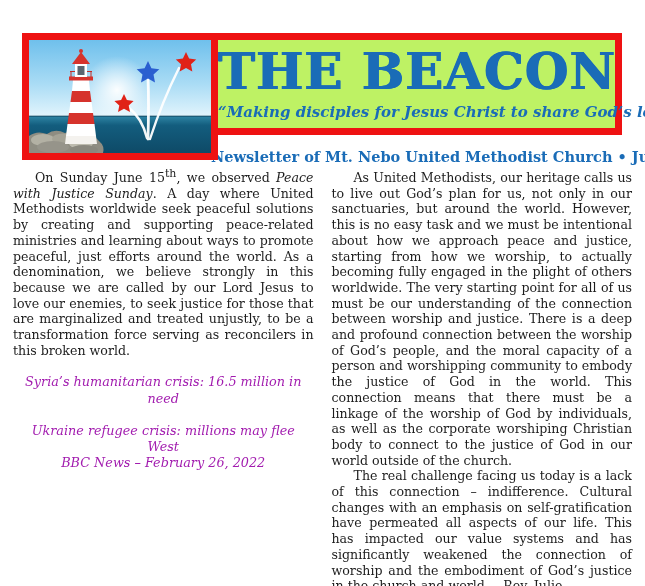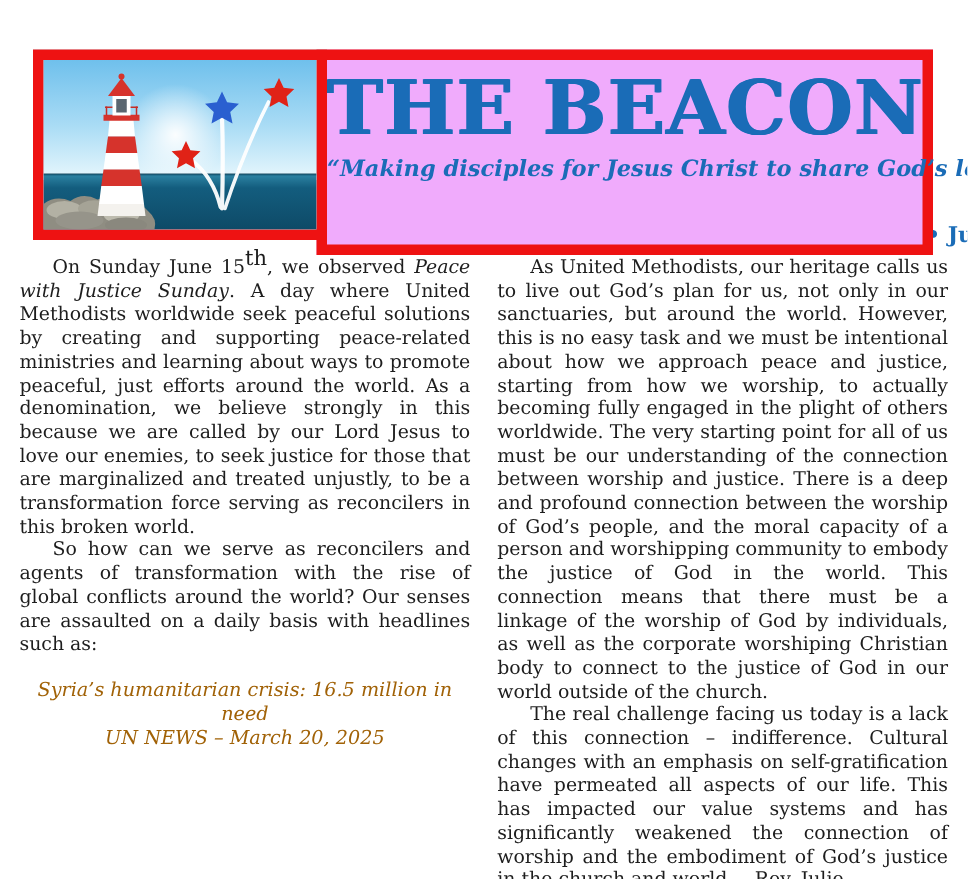--- a/index.html
+++ b/index.html
@@ -14,22 +14,22 @@
   }
   
   .masthead{position:relative;height:166px;}
   .photo-box{
     position:absolute;left:22px;top:33px;width:196px;height:127px;
     border:7px solid #ee1212;box-sizing:border-box;background:#bfe2f4;
     z-index:2;
   }
   .photo-box svg{display:block;width:100%;height:100%;}
   .title-box{
-    position:absolute;left:211px;top:33px;width:411px;height:137px;
-    border:7px solid #ee1212;box-sizing:border-box;background:#f0abfc;
+    position:absolute;left:211px;top:33px;width:411px;height:102px;
+    border:7px solid #ee1212;box-sizing:border-box;background:#bef264;
     text-align:center;z-index:1;
   }
   .paper-title{
     margin:6px 0 0 0;
     font-size:50px;line-height:52px;
     font-weight:bold;letter-spacing:1px;white-space:nowrap;
     color:#1a6cb7;
     text-shadow:0.6px 0 0 #1a6cb7,-0.6px 0 0 #1a6cb7;
   }
   .tagline{
@@ -47,27 +47,27 @@
     display:flex;gap:18px;
     padding:4px 13px 0 13px;
   }
   .col{flex:1;min-width:0;}
   .col p{
     margin:0;
     font-size:12.6px;line-height:15.7px;
     text-align:justify;
   }
   .col p.indent{text-indent:22px;}
-  .col sup{font-size:14px;line-height:0;}
+  .col sup{font-size:11px;line-height:0;}
   .col .em{font-style:italic;}
   .headline{
     margin:16px 6px;
     text-align:center;
     font-style:italic;
-    color:#a16207;
+    color:#a21caf;
     font-size:12.8px;line-height:16.2px;
   }
   .headline div{white-space:normal;}
 </style>
 </head>
 <body>
 
 <div class="page">
 
   <header class="masthead">
@@ -151,27 +151,29 @@
       <div class="tagline">“Making disciples for Jesus Christ to share God’s love.”</div>
     </div>
 
     <div class="dateline">Newsletter of Mt. Nebo United Methodist Church • July 2025</div>
   </header>
 
   <main class="columns">
 
     <div class="col">
       <p class="indent"><span>On Sunday June 15</span><sup>th</sup><span>, we observed </span><span class="em">Peace with Justice Sunday</span><span>. A day where United Methodists worldwide seek peaceful solutions by creating and supporting peace-related ministries and learning about ways to promote  peaceful, just efforts around the world.  As a denomination, we believe strongly in this because we are called by our Lord Jesus to love our enemies, to seek justice for those that are marginalized and treated unjustly, to be a transformation force serving as reconcilers in this broken world.</span></p>
-      <p class="indent">So how can we serve as reconcilers and agents of transformation with the rise of global conflicts around the world? Our senses are assaulted on a daily basis with headlines such as:</p>
 
       <div class="headline">
         <div>Syria’s humanitarian crisis: 16.5 million in need</div>
-        <div>UN NEWS – March 20, 2025</div>
       </div>
 
+      <div class="headline">
+        <div>Ukraine refugee crisis: millions may flee West</div>
+        <div>BBC News – February 26, 2022</div>
+      </div>
 
     </div>
 
     <div class="col">
       <p class="indent">As United Methodists, our heritage calls us to live out God’s plan for us, not only in our sanctuaries, but around the world. However, this is no easy task and we must be intentional about how we approach peace and justice, starting from how we worship, to actually becoming fully engaged in the plight of others worldwide.  The very starting point for all of us must be our understanding of the connection between worship and justice. There is a deep and profound connection between the worship of God’s people, and the moral capacity of a person and worshipping community to embody the justice of God in the world.  This connection means that there must be a linkage of the worship of God by individuals, as well as the corporate worshiping Christian body to connect to the justice of God in our world outside of the church.</p>
       <p class="indent">The real challenge facing us today is a lack of this connection – indifference. Cultural changes with an emphasis on self-gratification have permeated all aspects of our life. This has impacted our value systems and has significantly weakened the connection of worship and the embodiment of God’s justice in the church and world. – Rev. Julie</p>
     </div>
 
   </main>
 </div>

